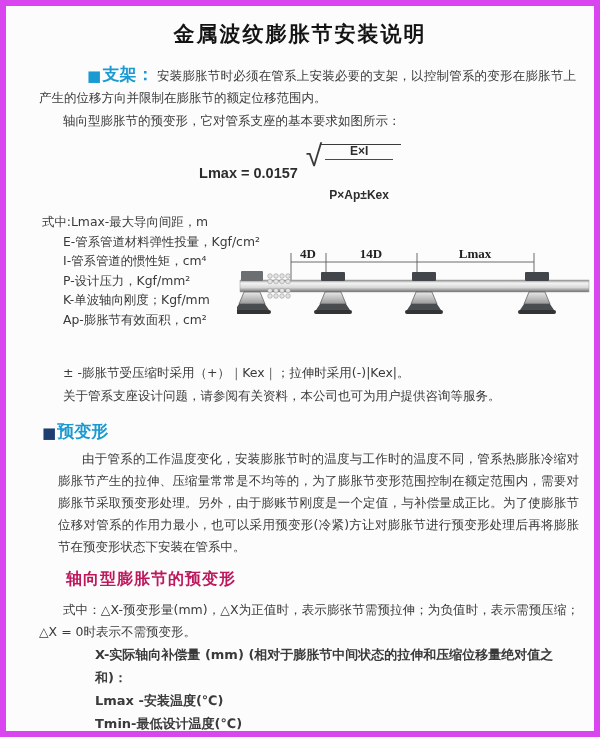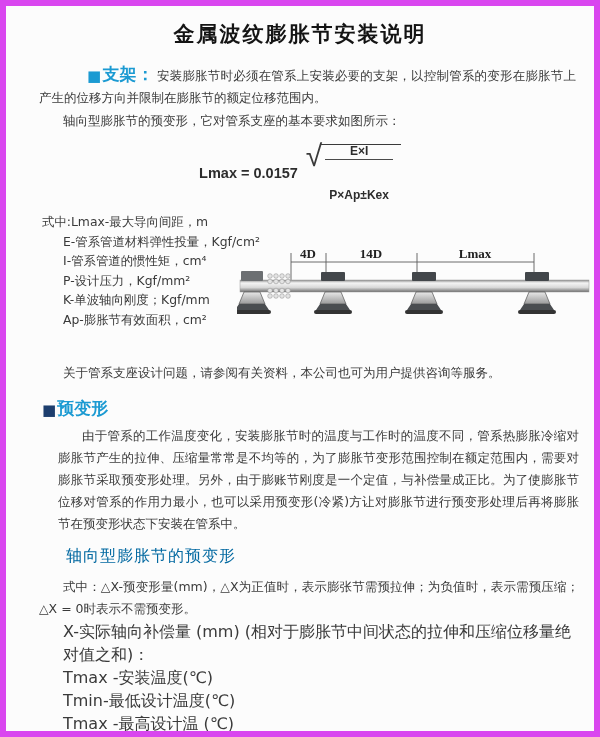--- a/index.html
+++ b/index.html
@@ -34,23 +34,23 @@
   .bigp{font-size:20px;font-weight:400;line-height:18px;}
   .mid{position:relative;margin:10px 0 12px 36px;height:138px;}
   .vars{font-size:12.4px;line-height:19.5px;}
   .vars div:not(:first-child){padding-left:21px;}
   .diagram{position:absolute;top:30px;right:2px;width:355px;height:95px;}
   .dim-label{font-family:"Liberation Serif","DejaVu Serif",serif;font-weight:bold;font-size:13px;fill:#222;}
   .para-pm{margin:3px 16px 0 57px;}
   .para-consult{margin:1px 16px 0 57px;}
   .sec-row{margin:13px 0 0 36px;}
   .para-predeform{margin:5px 15px 0 52px;text-indent:24px;}
-  .sub-head{margin:11px 0 0 60px;font-size:16px;font-weight:normal;color:#0369a1;letter-spacing:1px;}
+  .sub-head{margin:11px 0 0 60px;font-size:16px;font-weight:bold;color:#be185d;letter-spacing:1px;}
   .para-explain{margin:9px 15px 0 33px;text-indent:24px;}
-  .def-line{margin:0 16px 0 57px;line-height:23px;font-size:16px;}
+  .def-line{margin:0 16px 0 89px;line-height:23px;font-size:13px;font-weight:bold;}
 </style>
 </head>
 <body>
 
 <div class="page">
 
   <h1 class="title">金属波纹膨胀节安装说明</h1>
 
   <p class="body-text para-support"><span class="marker cyan">■</span><span class="sec-head">支架：</span><span>安装膨胀节时必须在管系上安装必要的支架，以控制管系的变形在膨胀节上产生的位移方向并限制在膨胀节的额定位移范围内。</span></p>
 
@@ -148,29 +148,30 @@
 
       <g>
         <rect x="288" y="30" width="24" height="9" rx="1" fill="#42464a"></rect>
         <polygon points="292,50 308,50 313,62 287,62" fill="url(#pedGrad)" stroke="#555" stroke-width="0.7"></polygon>
         <polygon points="287,62 313,62 317,68 283,68" fill="#4a4d50"></polygon>
         <rect x="281" y="68" width="38" height="4" rx="2" fill="#333"></rect>
       </g>
     </svg>
   </div>
 
+  <p class="body-text para-pm">± -膨胀节受压缩时采用（+）｜Kex｜；拉伸时采用(-)|Kex|。</p>
   <p class="body-text para-consult">关于管系支座设计问题，请参阅有关资料，本公司也可为用户提供咨询等服务。</p>
 
   <div class="sec-row"><span class="marker dark">■</span><span class="sec-head">预变形</span></div>
 
   <p class="body-text para-predeform">由于管系的工作温度变化，安装膨胀节时的温度与工作时的温度不同，管系热膨胀冷缩对膨胀节产生的拉伸、压缩量常常是不均等的，为了膨胀节变形范围控制在额定范围内，需要对膨胀节采取预变形处理。另外，由于膨账节刚度是一个定值，与补偿量成正比。为了使膨胀节位移对管系的作用力最小，也可以采用预变形(冷紧)方让对膨胀节进行预变形处理后再将膨胀节在预变形状态下安装在管系中。</p>
 
   <h3 class="sub-head">轴向型膨胀节的预变形</h3>
 
 
   <p class="body-text para-explain">式中：△X-预变形量(mm)，△X为正值时，表示膨张节需预拉伸；为负值时，表示需预压缩；△X = 0时表示不需预变形。</p>
 
   <p class="def-line">X-实际轴向补偿量 (mm) (相对于膨胀节中间状态的拉伸和压缩位移量绝对值之和)：</p>
-  <p class="def-line">Tmax -安装温度(℃)</p>
+  <p class="def-line">Lmax -安装温度(℃)</p>
   <p class="def-line">Tmin-最低设计温度(℃)</p>
   <p class="def-line">Tmax -最高设计温 (℃)</p>
 
 </div>
 
 </body></html>

